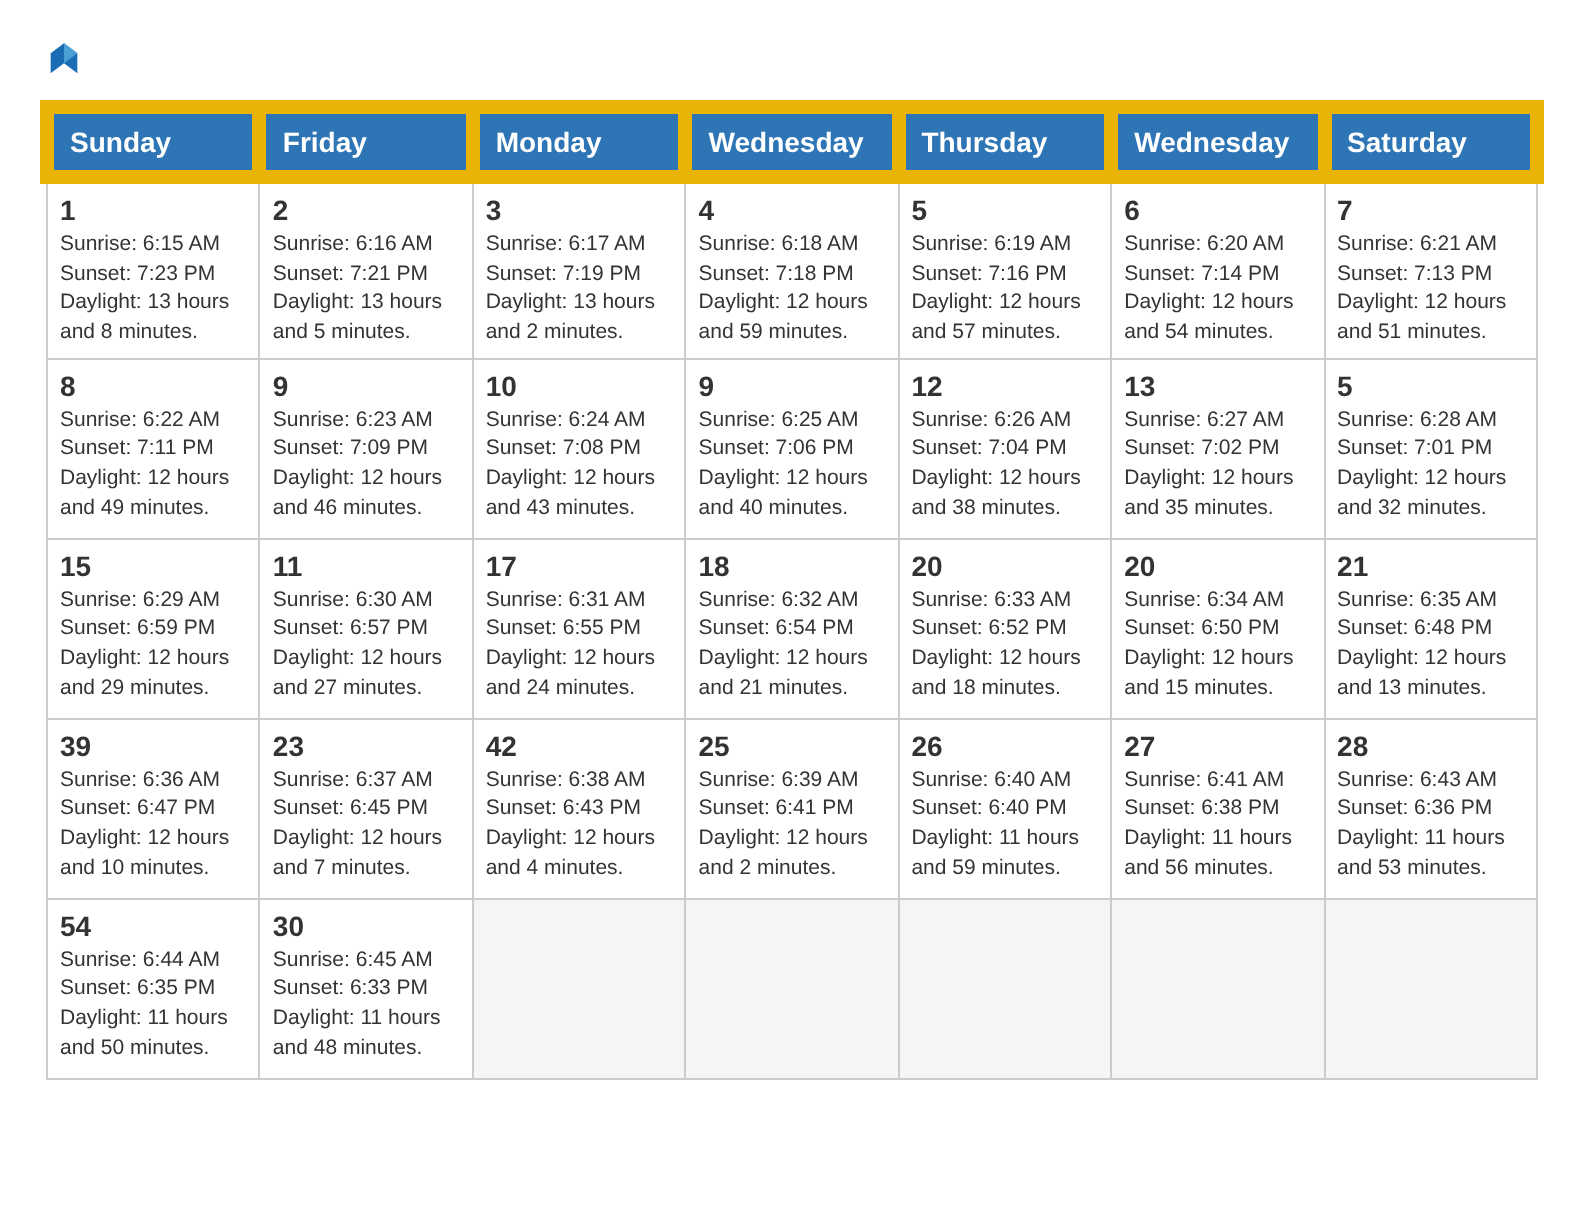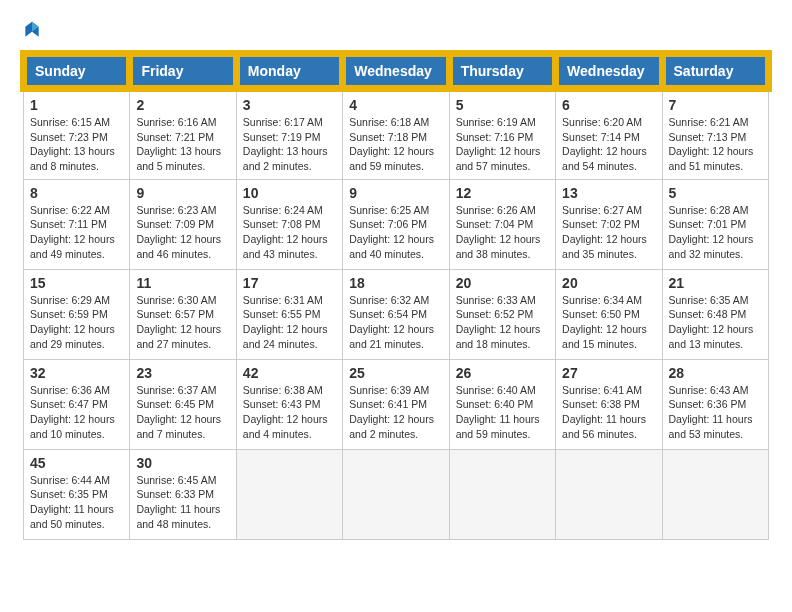--- a/index.html
+++ b/index.html
@@ -206,21 +206,21 @@
           <div class="day-num">20</div>
           <div class="day-info">Sunrise: 6:34 AM<br>Sunset: 6:50 PM<br>Daylight: 12 hours and 15 minutes.</div>
         </td>
         <td>
           <div class="day-num">21</div>
           <div class="day-info">Sunrise: 6:35 AM<br>Sunset: 6:48 PM<br>Daylight: 12 hours and 13 minutes.</div>
         </td>
       </tr>
       <tr>
         <td>
-          <div class="day-num">32</div>
+          <div class="day-num">39</div>
           <div class="day-info">Sunrise: 6:36 AM<br>Sunset: 6:47 PM<br>Daylight: 12 hours and 10 minutes.</div>
         </td>
         <td>
           <div class="day-num">23</div>
           <div class="day-info">Sunrise: 6:37 AM<br>Sunset: 6:45 PM<br>Daylight: 12 hours and 7 minutes.</div>
         </td>
         <td>
           <div class="day-num">42</div>
           <div class="day-info">Sunrise: 6:38 AM<br>Sunset: 6:43 PM<br>Daylight: 12 hours and 4 minutes.</div>
         </td>
@@ -236,21 +236,21 @@
           <div class="day-num">27</div>
           <div class="day-info">Sunrise: 6:41 AM<br>Sunset: 6:38 PM<br>Daylight: 11 hours and 56 minutes.</div>
         </td>
         <td>
           <div class="day-num">28</div>
           <div class="day-info">Sunrise: 6:43 AM<br>Sunset: 6:36 PM<br>Daylight: 11 hours and 53 minutes.</div>
         </td>
       </tr>
       <tr>
         <td>
-          <div class="day-num">45</div>
+          <div class="day-num">54</div>
           <div class="day-info">Sunrise: 6:44 AM<br>Sunset: 6:35 PM<br>Daylight: 11 hours and 50 minutes.</div>
         </td>
         <td>
           <div class="day-num">30</div>
           <div class="day-info">Sunrise: 6:45 AM<br>Sunset: 6:33 PM<br>Daylight: 11 hours and 48 minutes.</div>
         </td>
         <td class="empty"></td>
         <td class="empty"></td>
         <td class="empty"></td>
         <td class="empty"></td>

